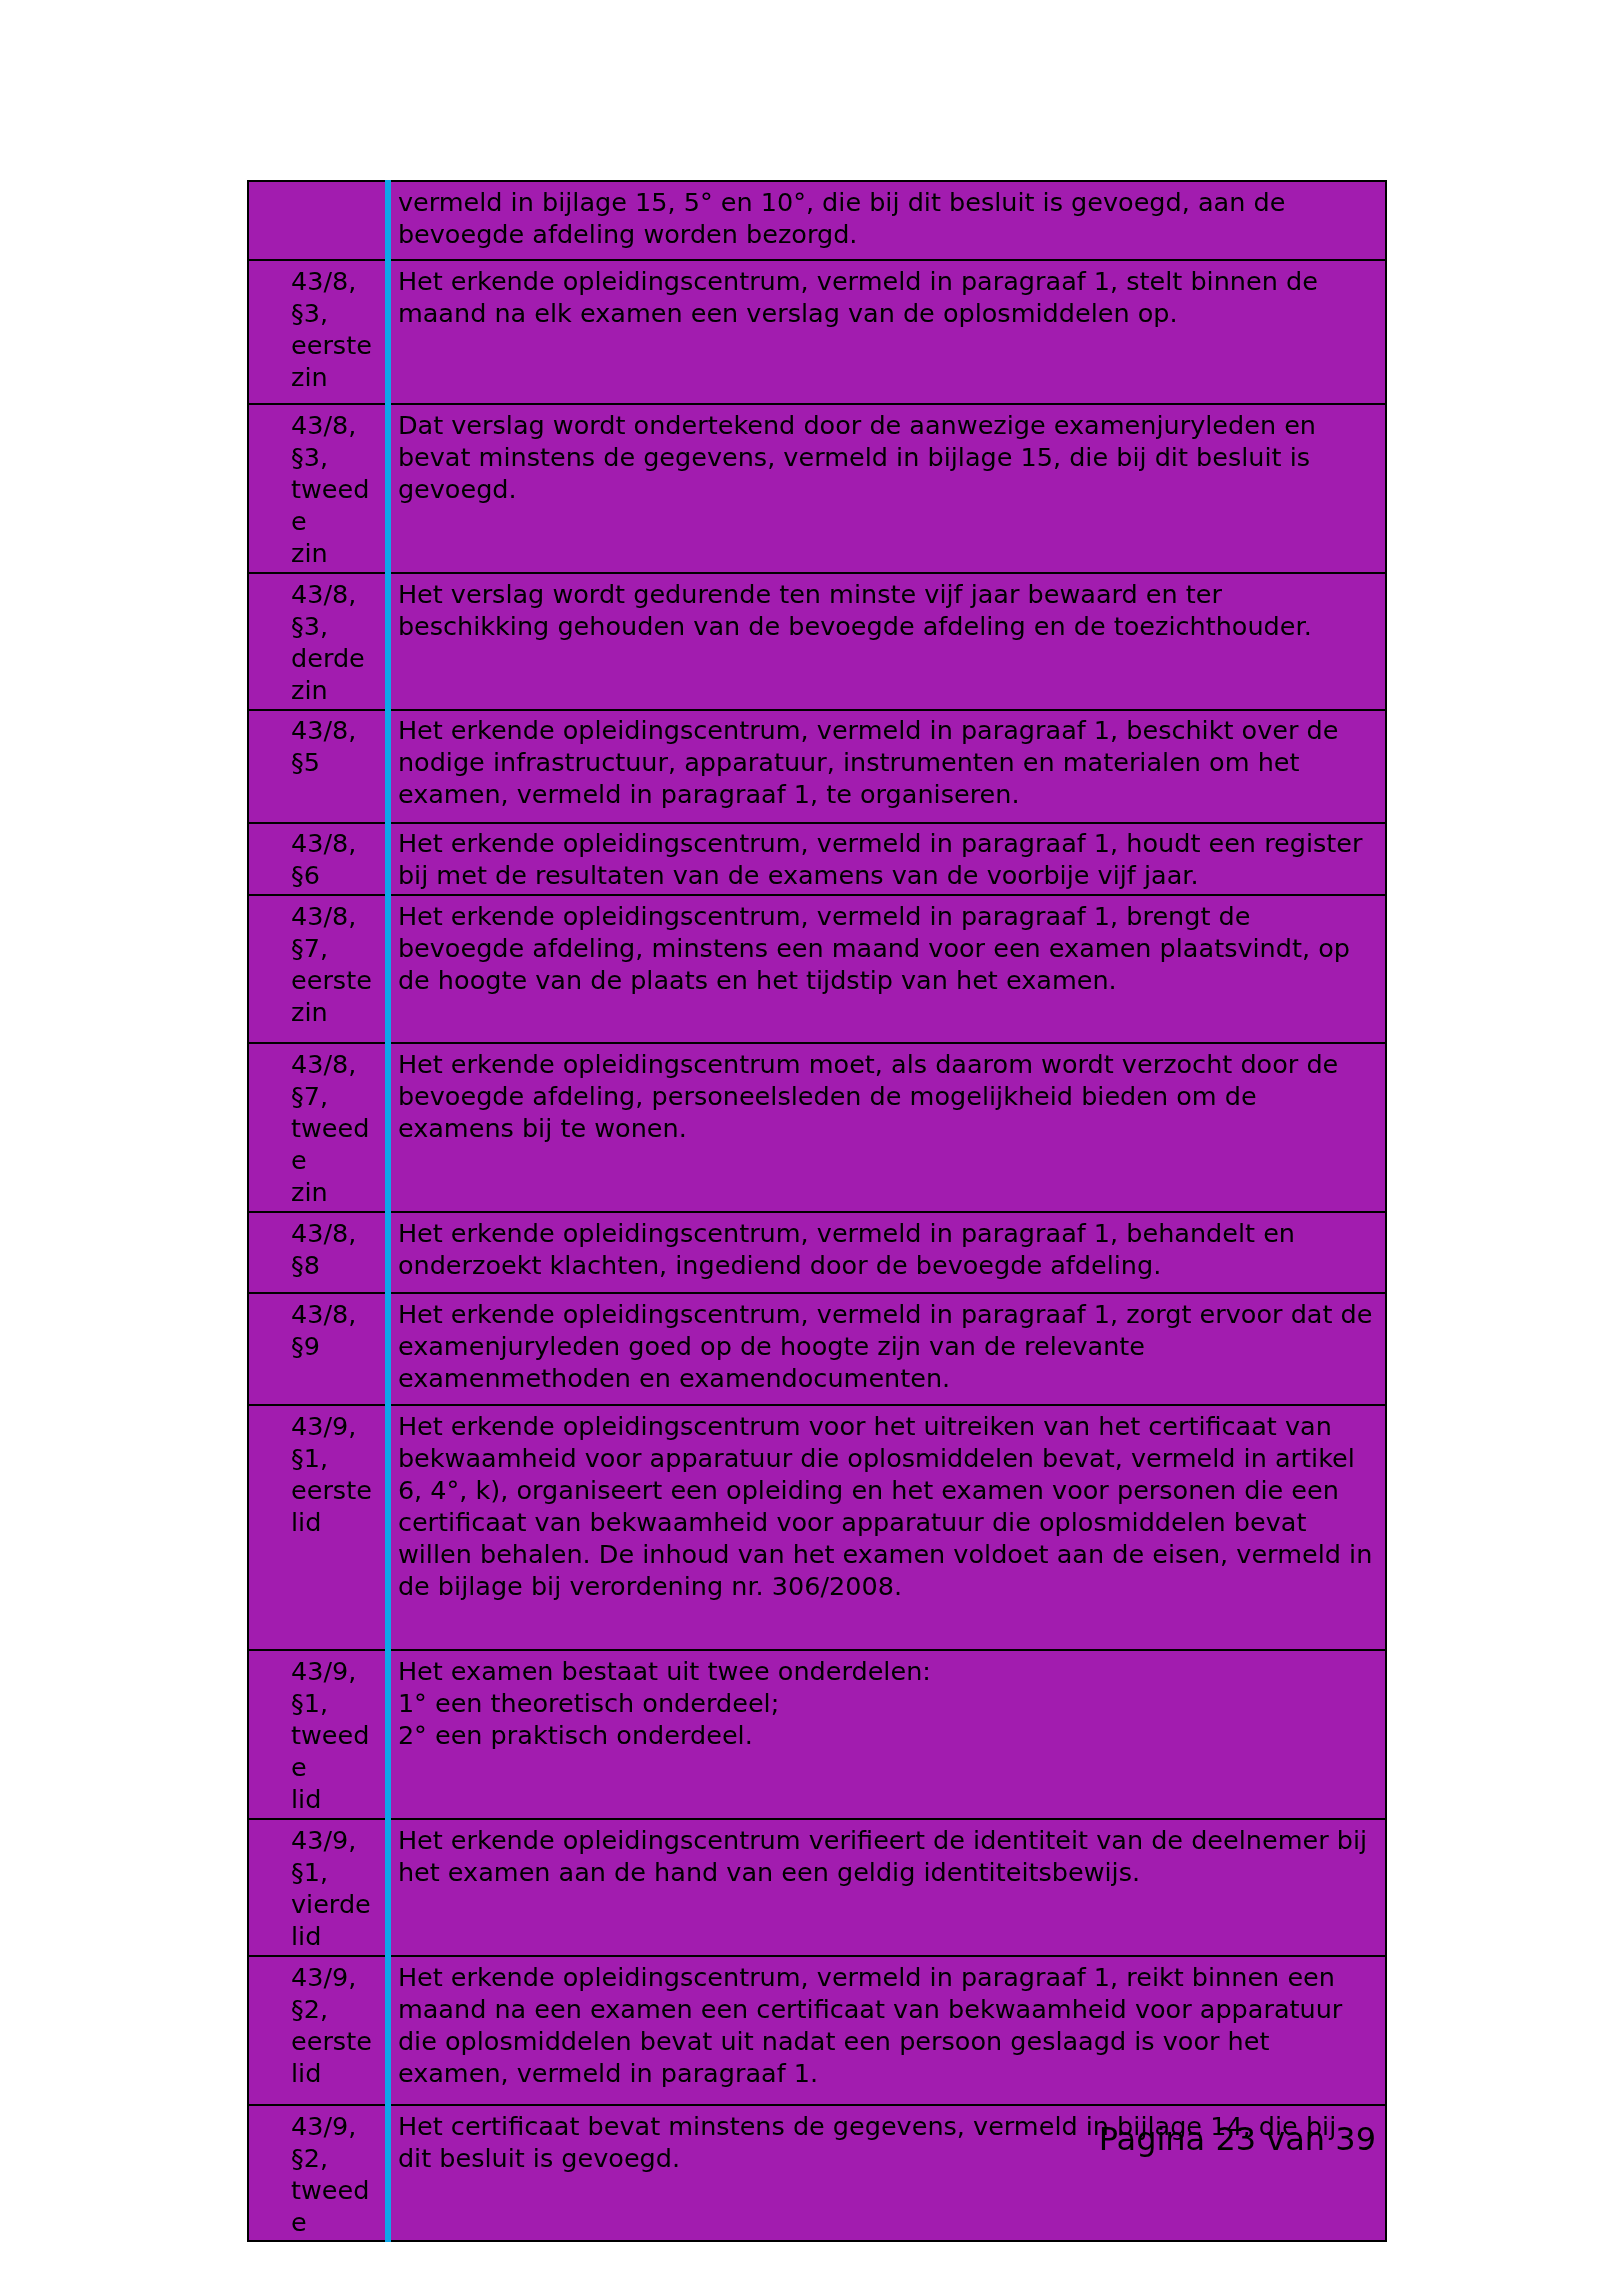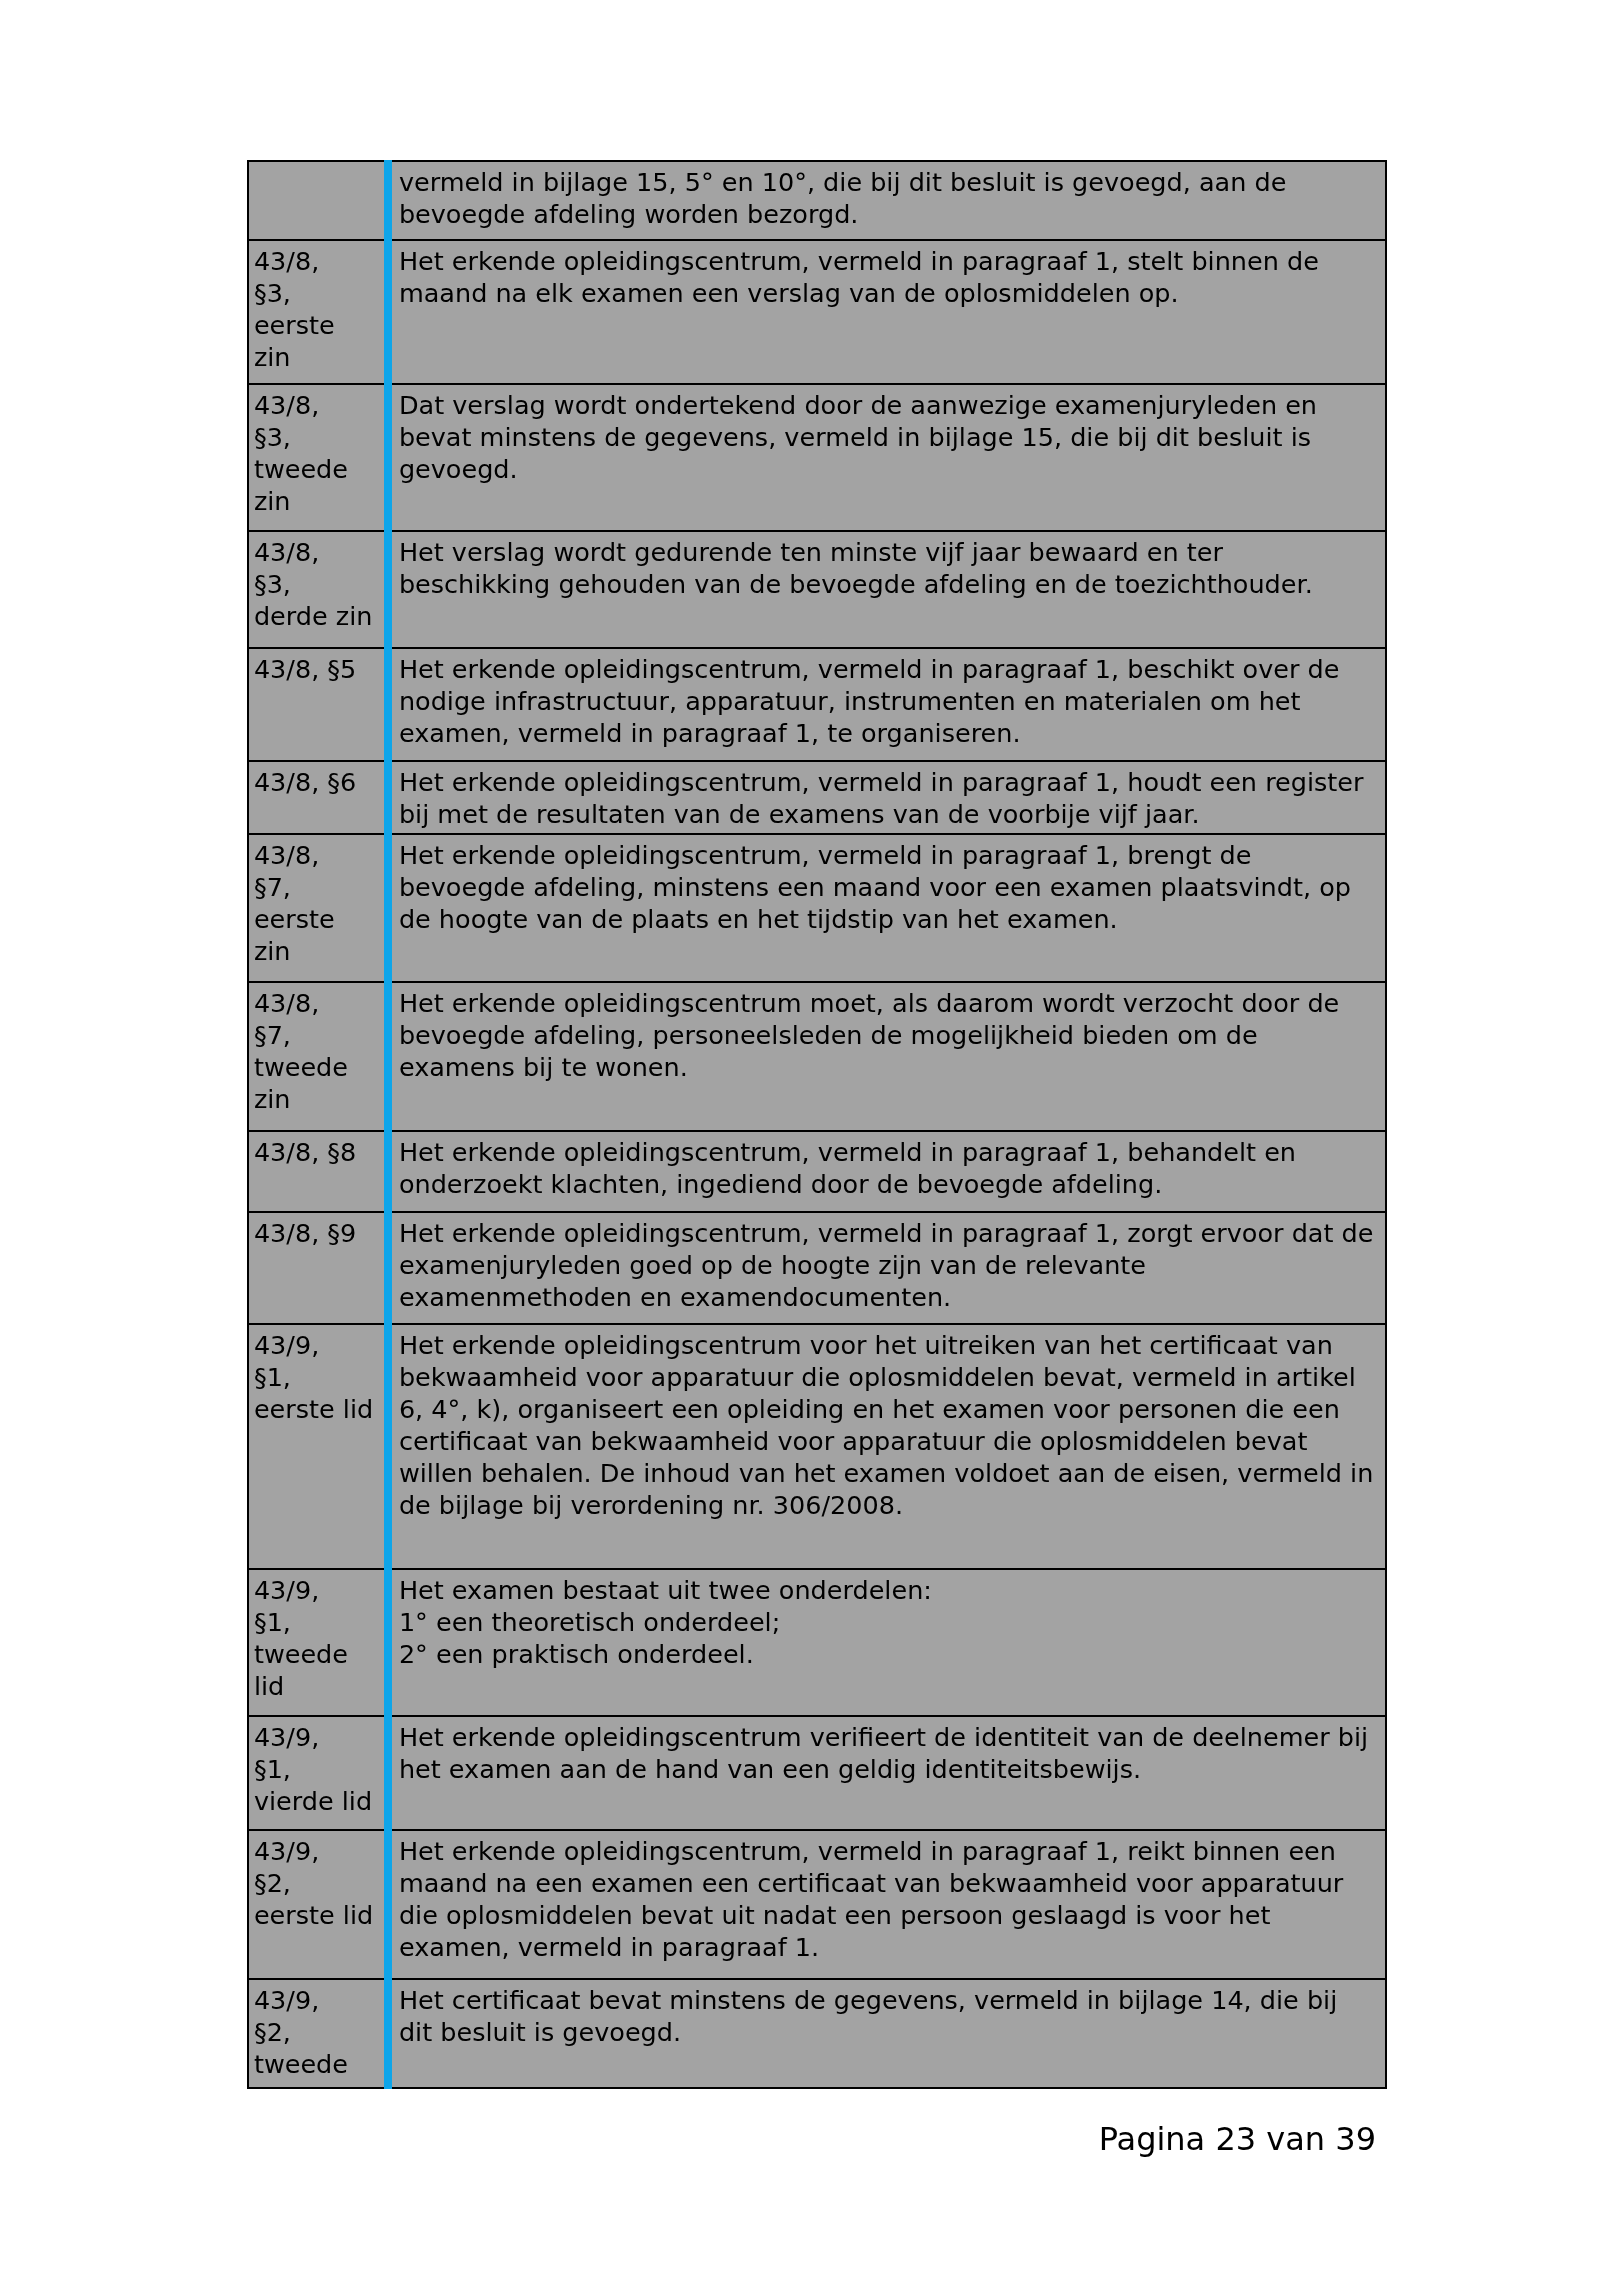--- a/index.html
+++ b/index.html
@@ -10,43 +10,44 @@
   body {
     position: relative;
     width: 1621px;
     height: 2293px;
     font-family: "DejaVu Sans", "Liberation Sans", sans-serif;
     color: #000000;
   }
   .doc-table {
     position: absolute;
     left: 247px;
-    top: 160px;
+    top: 180px;
     width: 1140px;
     border-collapse: collapse;
     table-layout: fixed;
-    background: #a3a3a3;
+    background: #a21caf;
     font-size: 25.5px;
     line-height: 32px;
     border: 2.9px solid #000000;
   }
   .doc-table tr {
     border-bottom: 2.9px solid #000000;
   }
   .doc-table tr:last-child {
     border-bottom: none;
   }
   .doc-table td {
     vertical-align: top;
     padding: 3.9px 7.8px 2.9px 4.9px;
     white-space: pre-line;
     word-wrap: break-word;
   }
   .doc-table td.ref-cell {
-    border-right: 8px solid #0ea5e9;
+    border-right: 6px solid #0ea5e9;
+    padding-left: 42px;
   }
   .doc-table td.text-cell {
     padding-left: 6.9px;
   }
   
   .r0  { height: 79px;  }
   .r1  { height: 144px; }
   .r2  { height: 147px; }
   .r3  { height: 117px; }
   .r4  { height: 113px; margin-left: 7px; }

